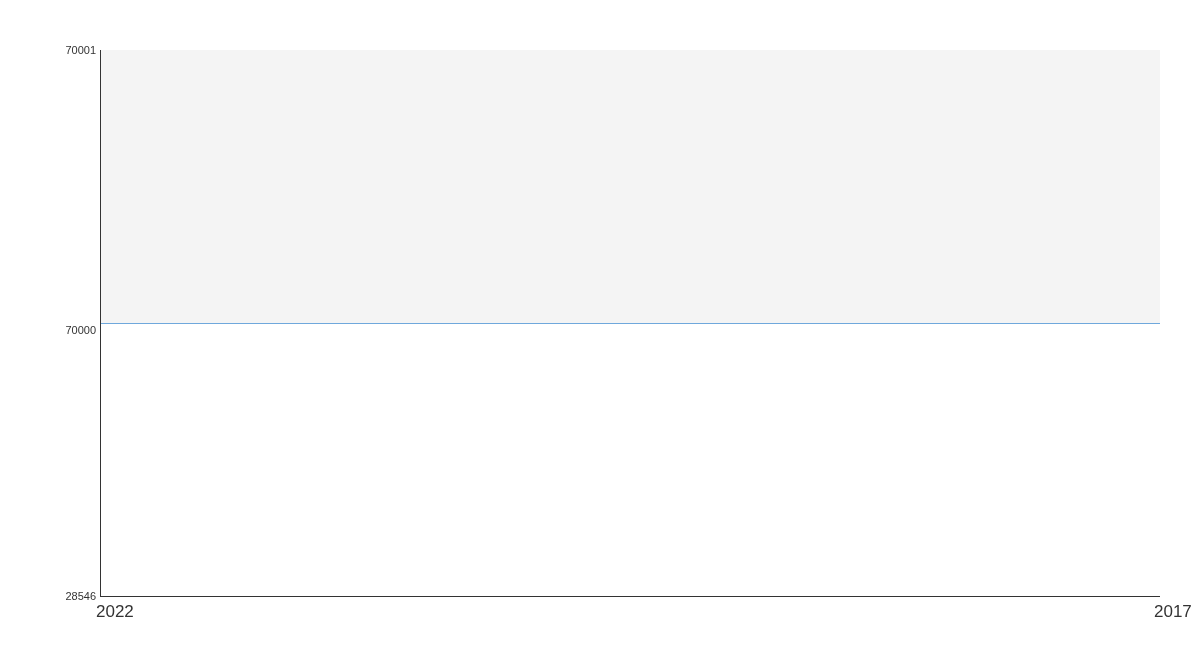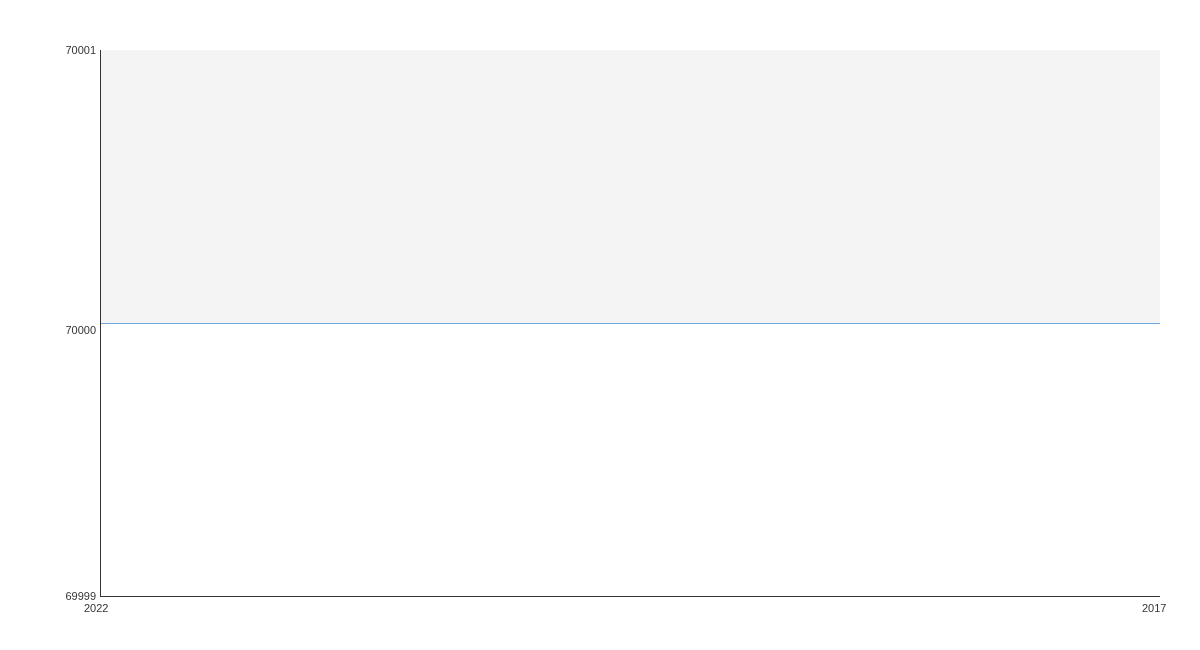--- a/index.html
+++ b/index.html
@@ -73,38 +73,39 @@
     position: absolute;
     right: 1104px; 
     font-size: 11px;
     color: #333333;
     text-align: right;
     transform: translateY(-50%);
   }
   .xlabel {
     position: absolute;
     top: 602px;
-    font-size: 11px;
+    font-size: 17px;
     color: #333333;
+    margin-left: 12px;
   }
 </style>
 </head>
 <body>
 
 <div class="chart-wrap">
 
 
   <div class="plot-area"></div>
   <div class="white-lower"></div>
 
   <div class="data-line" style="top:323px"></div>
 
   <div class="axis-line-left"></div>
   <div class="axis-line-bottom"></div>
 
   <div class="ylabel" style="top:50px">70001</div>
   <div class="ylabel" style="top:330px">70000</div>
-  <div class="ylabel" style="top:596px">69999</div>
+  <div class="ylabel" style="top:596px">28546</div>
 
   <div class="xlabel" style="left:84px">2022</div>
   <div class="xlabel" style="left:1142px">2017</div>
 
 </div>
 
 </body></html>

